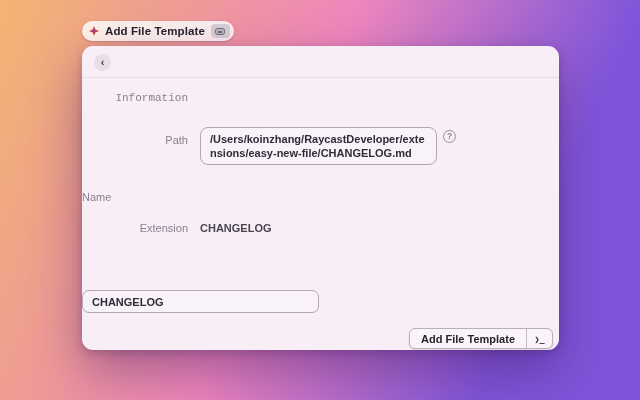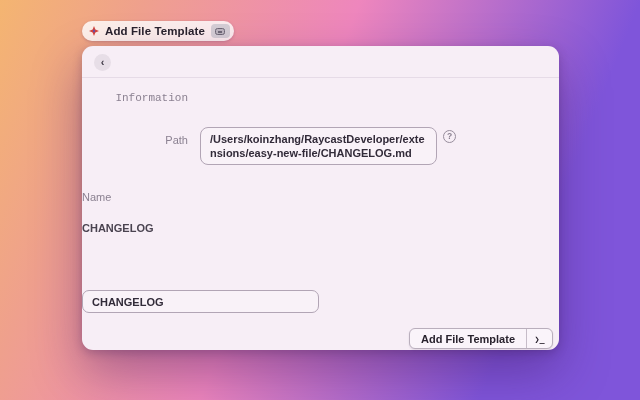--- a/index.html
+++ b/index.html
@@ -142,20 +142,21 @@
       <div class="field-box path-box">/Users/koinzhang/RaycastDeveloper/extensions/easy-new-file/CHANGELOG.md</div>
       <div class="help-circle">?</div>
     </div>
 
     <div class="row row-name">
       <div class="flabel">Name</div>
       <input class="name-input" value="CHANGELOG" style="">
     </div>
 
     <div class="row row-ext">
+      <div class="flabel">Extension</div>
       <div class="ext-value">CHANGELOG</div>
     </div>
 
     <div class="action-group">
       <button class="action-main">Add File Template</button>
       <div class="action-sep"></div>
       <button class="action-term">❯_</button>
     </div>
 
   </div>

